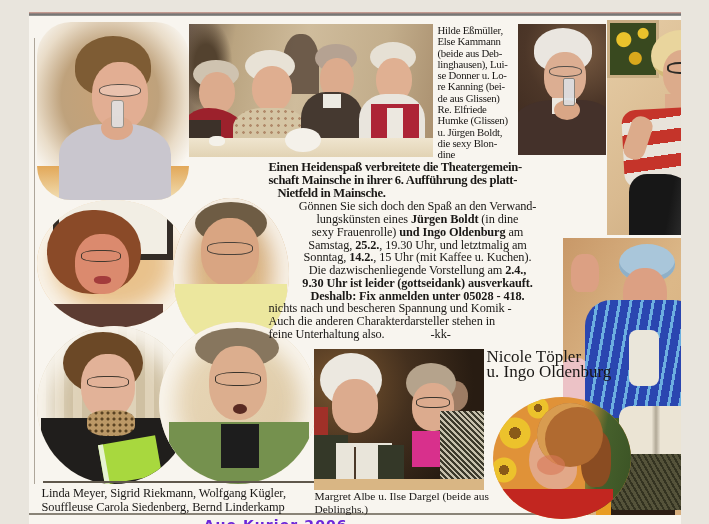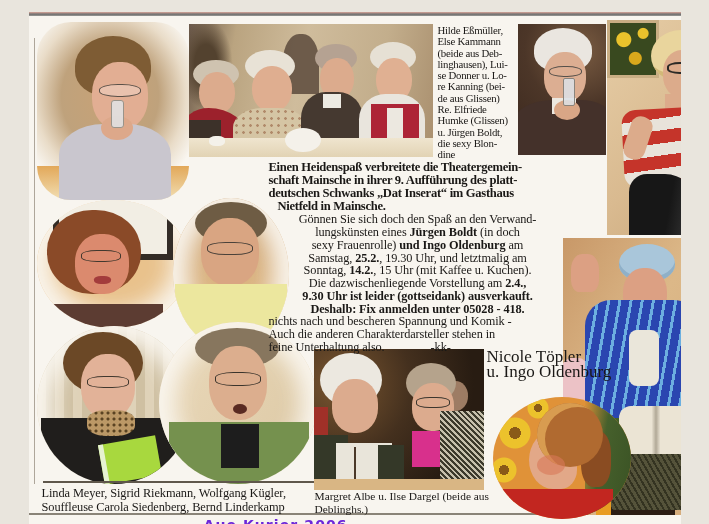--- a/index.html
+++ b/index.html
@@ -306,25 +306,24 @@
     <div class="ov vig" id="cm-b">
       <i class="s hair"></i>
       <i class="s face"></i>
       <i class="s spect"></i>
       <i class="s shirt"></i>
     </div>
   </div>
 
   <div class="s" id="art">
       <div class="aline l intro"><span class="b">Einen Heidenspaß verbreitete die Theatergemein-</span></div>
-      <div class="aline l intro"><span class="b">schaft Mainsche in ihrer 9. Aufführung des platt-</span></div>
-      <div class="aline l intro"><span class="b">deutschen Schwanks „Dat Inserat“ im Gasthaus</span></div>
+      <div class="aline l intro"><span class="b">schaft Mainsche in ihrer 6. Aufführung des platt-</span></div>
       <div class="aline l intro ind"><span class="b">Nietfeld in Mainsche.</span></div>
       <div class="aline c"><span>Gönnen Sie sich doch den Spaß an den Verwand-</span></div>
-      <div class="aline c"><span>lungskünsten eines </span><span class="b">Jürgen Boldt</span><span> (in doch</span></div>
+      <div class="aline c"><span>lungskünsten eines </span><span class="b">Jürgen Boldt</span><span> (in dine</span></div>
       <div class="aline c"><span>sexy Frauenrolle) </span><span class="b">und Ingo Oldenburg</span><span> am</span></div>
       <div class="aline c"><span>Samstag, </span><span class="b">25.2.</span><span>, 19.30 Uhr, und letztmalig am</span></div>
       <div class="aline c"><span>Sonntag, </span><span class="b">14.2.</span><span>, 15 Uhr (mit Kaffee u. Kuchen).</span></div>
       <div class="aline c"><span>Die dazwischenliegende Vorstellung am </span><span class="b">2.4.,</span></div>
       <div class="aline c"><span class="b">9.30 Uhr ist leider (gottseidank) ausverkauft.</span></div>
       <div class="aline c"><span class="b">Deshalb: Fix anmelden unter 05028 - 418.</span></div>
       <div class="aline l"><span>nichts nach und bescheren Spannung und Komik -</span></div>
       <div class="aline l"><span>Auch die anderen Charakterdarsteller stehen in</span></div>
       <div class="aline l"><span>feine Unterhaltung also.</span><span class="gap">-kk-</span></div>
     </div>

